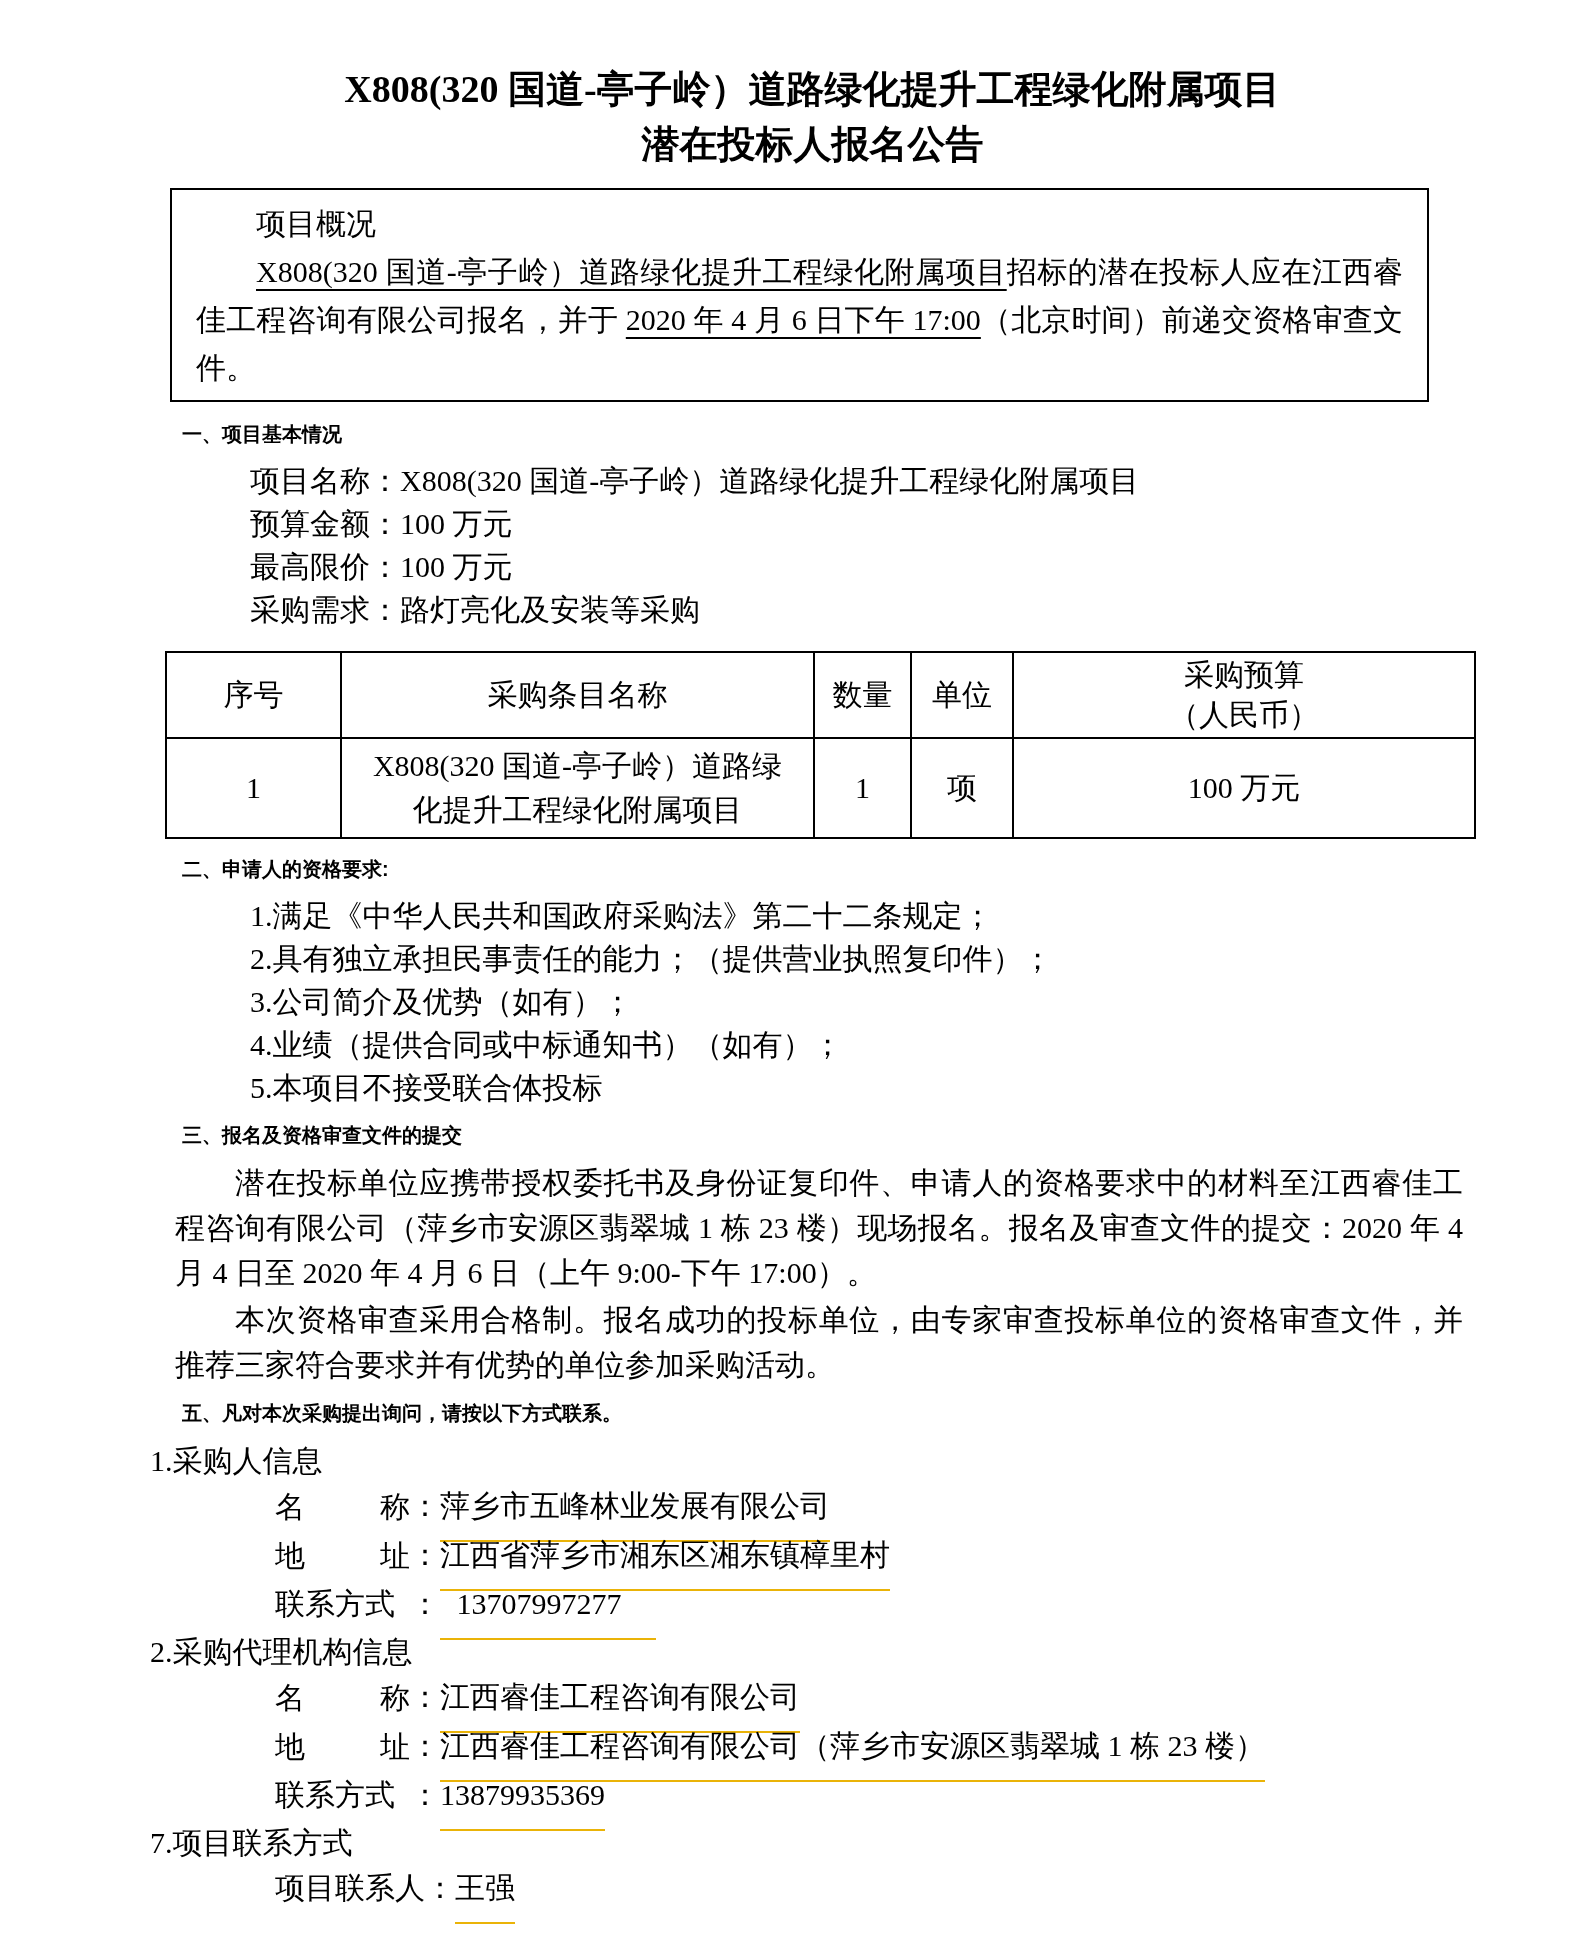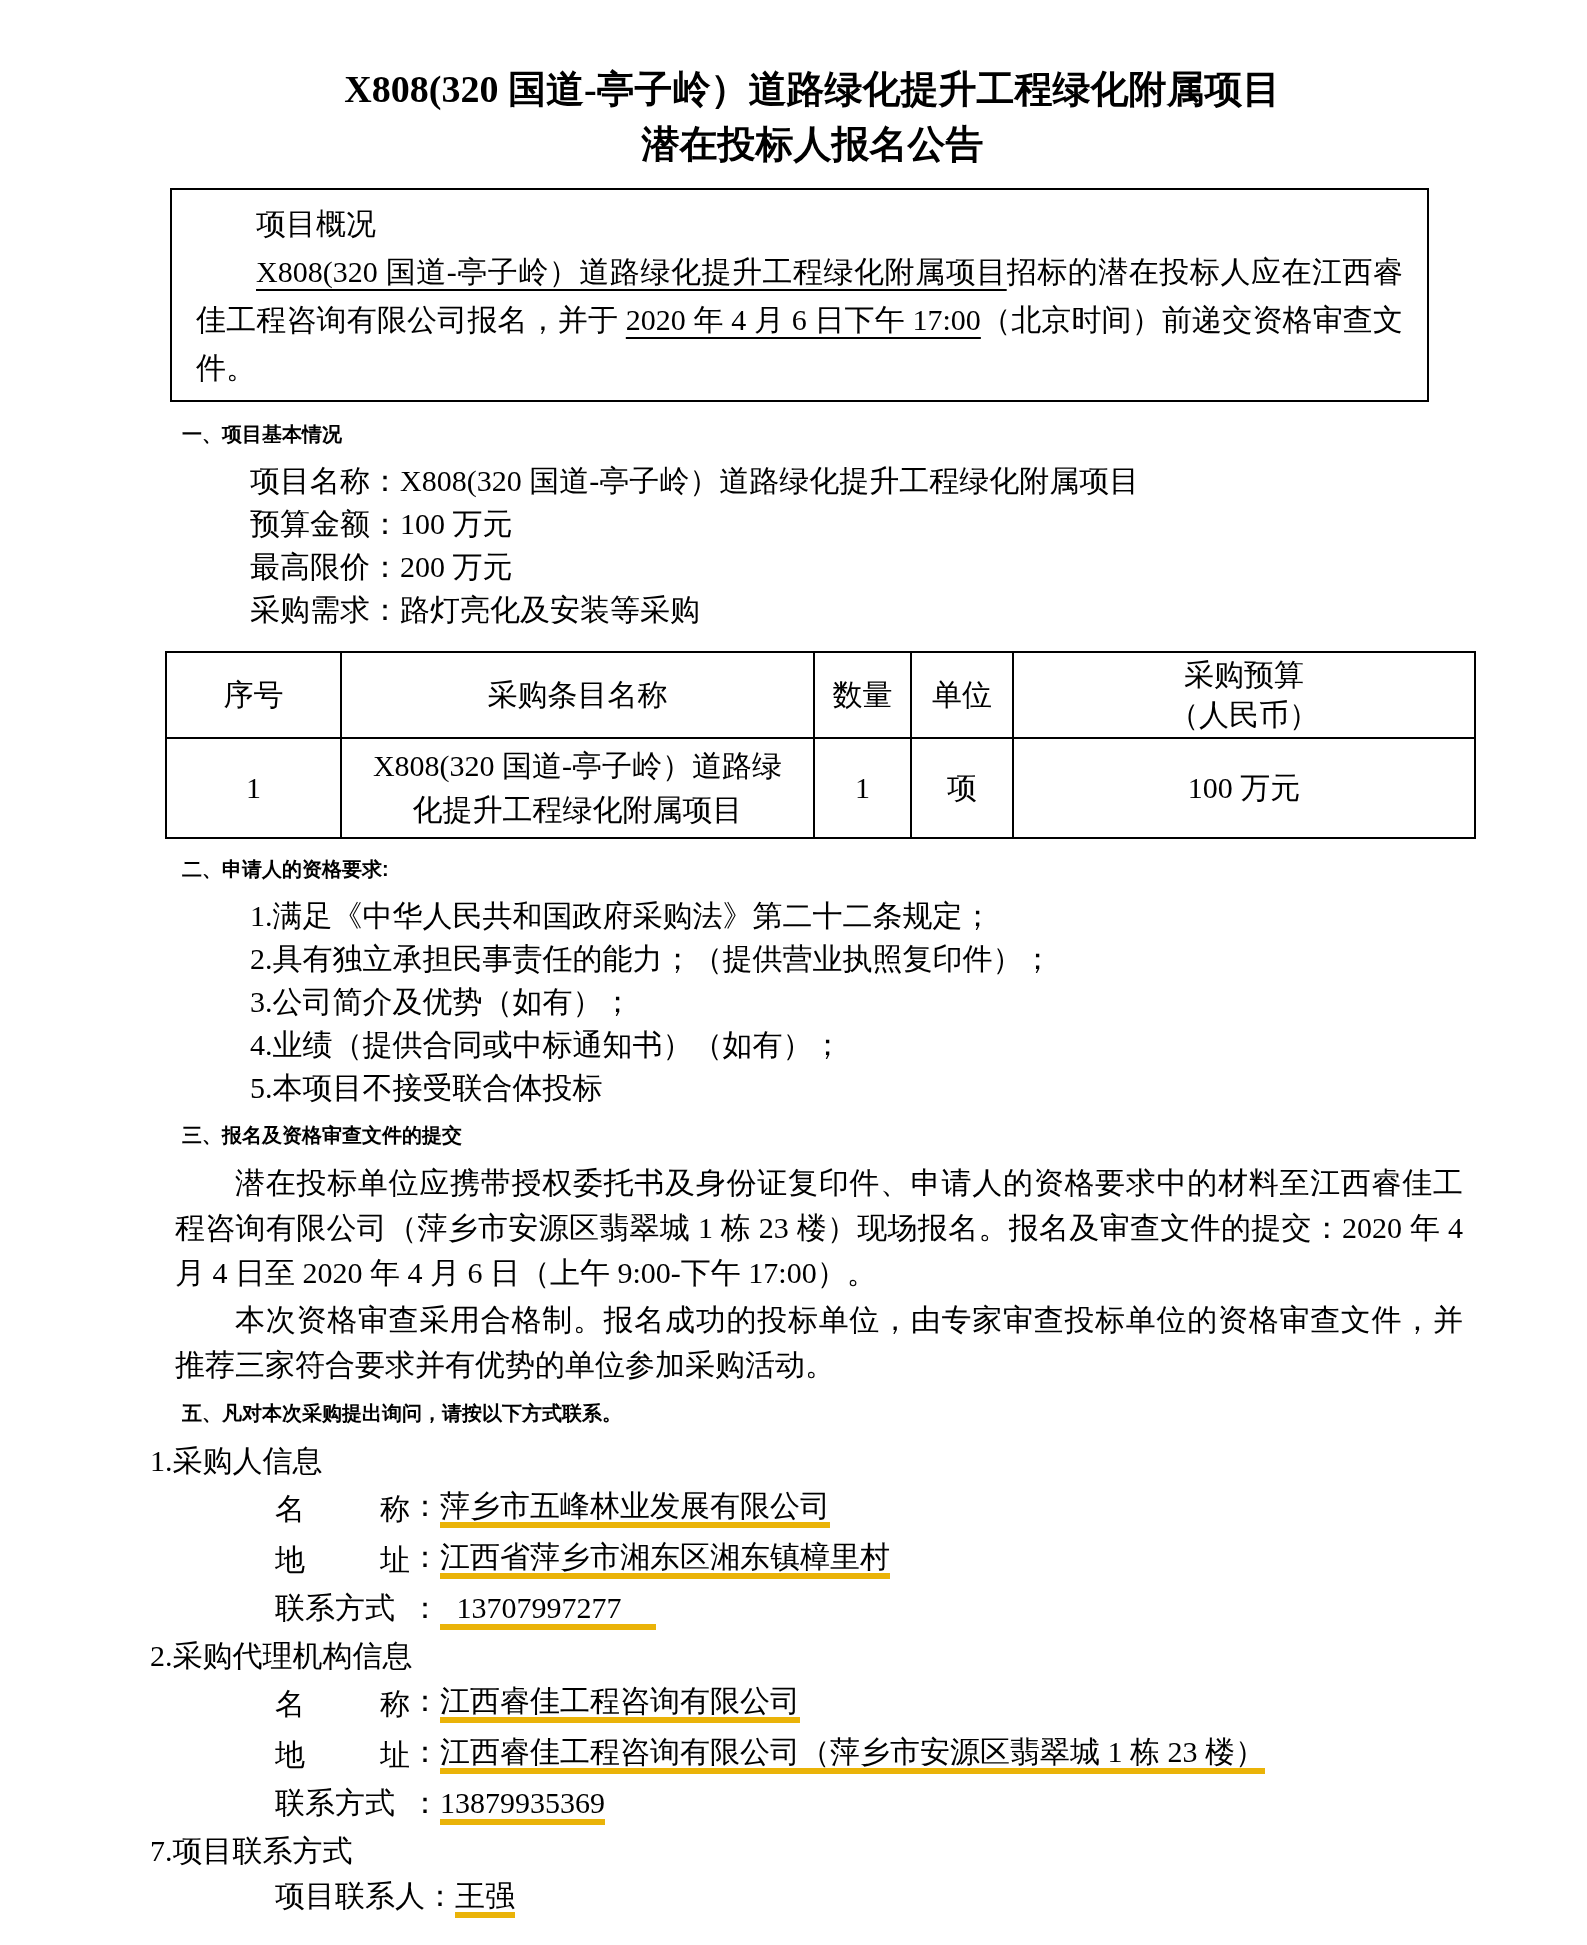--- a/index.html
+++ b/index.html
@@ -76,22 +76,22 @@
   .sub-title { line-height: 45px; }
   .c-row { margin-left: 125px; line-height: 45px; padding-bottom: 3px; }
   .label-spread {
     display: inline-flex;
     justify-content: space-between;
     width: 4.5em;
     vertical-align: bottom;
   }
   .label-plain { display: inline-block; width: 4.5em; }
   .uv {
-    border-bottom: 6px solid #eab308;
-    padding-bottom: 0;
+    border-bottom: 2px solid #eab308;
+    padding-bottom: 18px;
   }
   .uv.pad-wide { padding-left: 0.55em; padding-right: 1.15em; }
 </style>
 </head>
 <body>
 
 <div class="content">
 
   <h1 class="doc-title">
     <span>X808(320 国道-亭子岭）道路绿化提升工程绿化附属项目</span><br>
@@ -99,21 +99,21 @@
   </h1>
 
   <div class="overview-box">
     <p>项目概况</p>
     <p class="ov-para"><span class="ul">X808(320 国道-亭子岭）道路绿化提升工程绿化附属项目</span><span>招标的潜在投标人应在江西睿佳工程咨询有限公司报名，并于 </span><span class="ul">2020 年 4 月 6 日下午 17:00</span><span>（北京时间）前递交资格审查文件。</span></p>
   </div>
 
   <h2 class="sec">一、项目基本情况</h2>
   <p class="item">项目名称：X808(320 国道-亭子岭）道路绿化提升工程绿化附属项目</p>
   <p class="item">预算金额：100 万元</p>
-  <p class="item">最高限价：200 万元</p>
+  <p class="item">最高限价：100 万元</p>
   <p class="item">采购需求：路灯亮化及安装等采购</p>
 
   <table class="purchase">
     <colgroup>
       <col style="width:175px">
         <col style="width:473px">
         <col style="width:97px">
         <col style="width:102px">
         <col style="width:462px">
     </colgroup>

